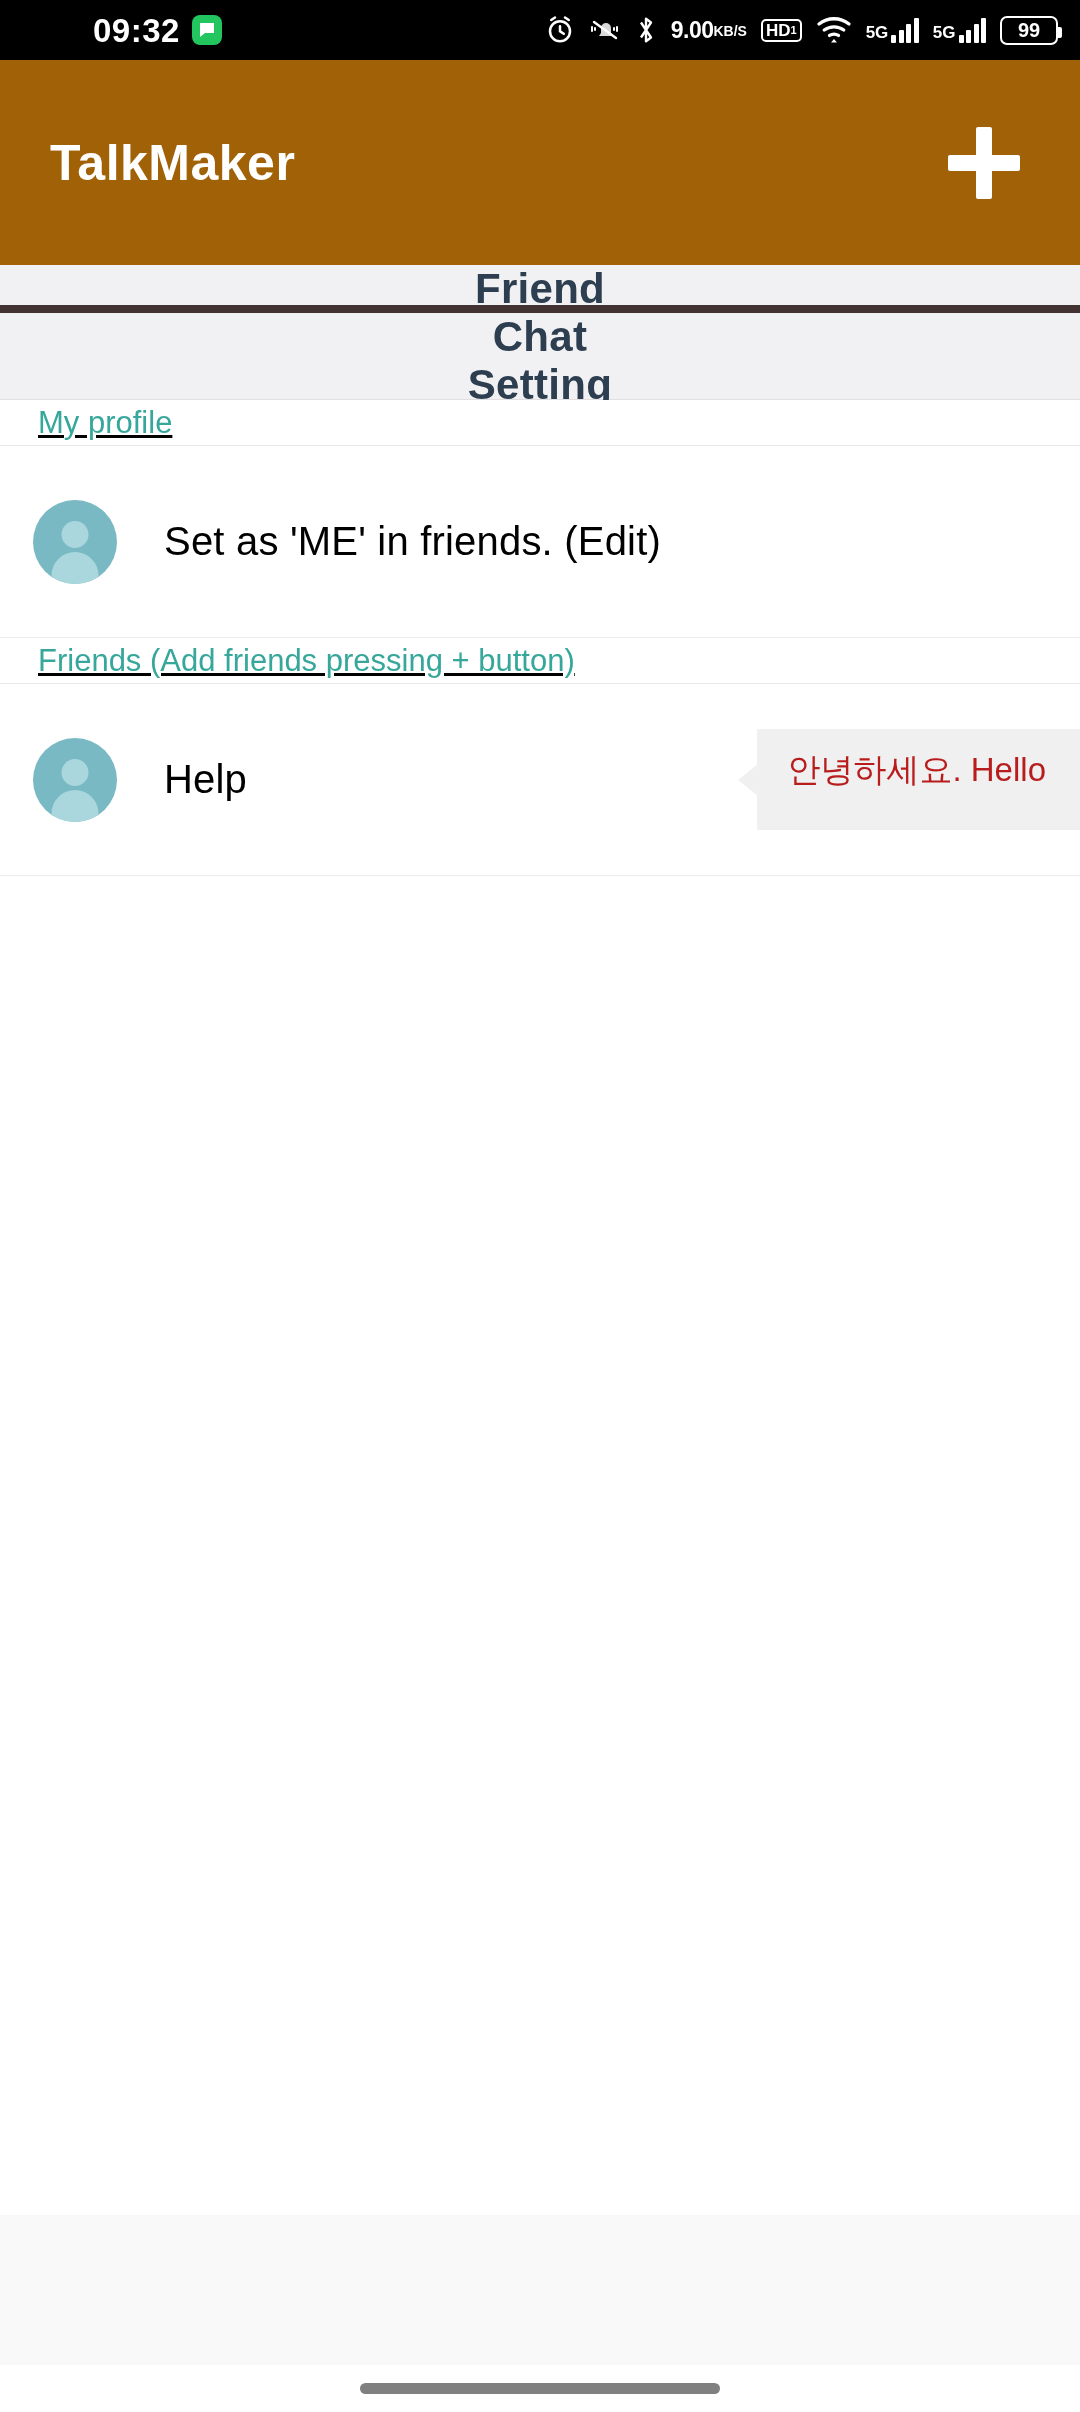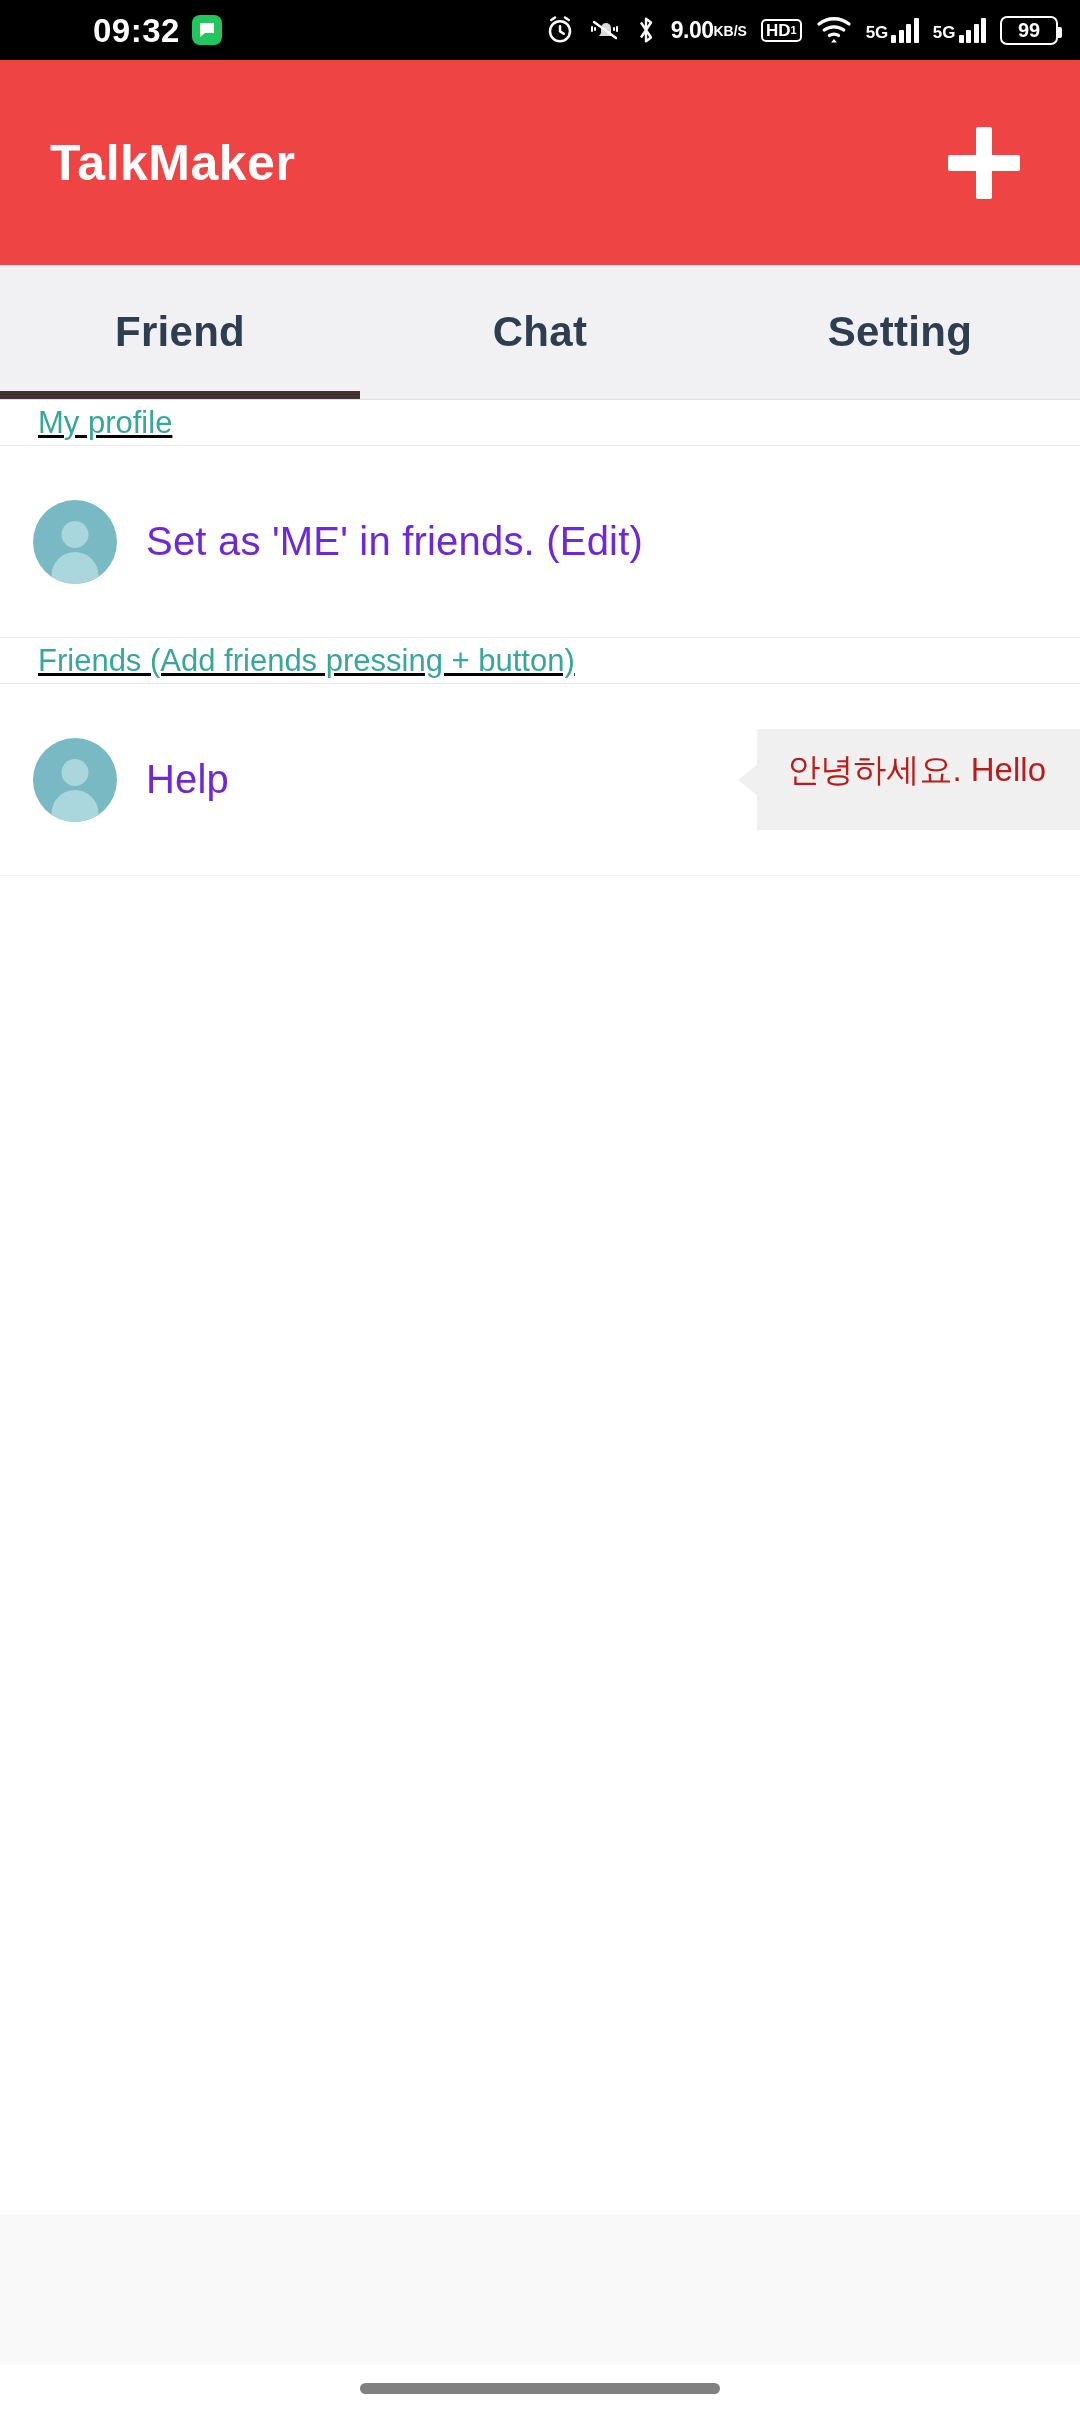--- a/index.html
+++ b/index.html
@@ -55,41 +55,41 @@
   }
   .battery:after {
     content:""; position:absolute; right:-6px; top:9px;
     width:4px; height:11px; background:#ffffff; border-radius:0 2px 2px 0;
   }
   .battery span { font-size:20px; font-weight:bold; line-height:1; }
 
   
   .appbar {
     position:absolute; top:60px; left:0; width:1080px; height:205px;
-    background:#ef4444;
+    background:#a16207;
     display:flex; align-items:center;
   }
   .app-title {
     margin-left:50px; color:#ffffff; font-size:50px;
     font-weight:bold; letter-spacing:0.5px;
   }
   .add-btn {
     margin-left:auto; margin-right:52px;
     width:88px; height:88px; position:relative; cursor:pointer;
   }
   .add-btn:before, .add-btn:after {
     content:""; position:absolute; background:#ffffff; border-radius:2px;
   }
   .add-btn:before { left:50%; top:8px; width:16px; height:72px; transform:translateX(-50%); }
   .add-btn:after  { top:50%; left:8px; height:16px; width:72px; transform:translateY(-50%); }
 
   
   .tabbar {
     position:absolute; top:265px; left:0; width:1080px; height:135px;
-    background:#f1f1f3; display:flex; border-bottom:1px solid #e0e0e2;
+    background:#f1f1f3; display:flex; border-bottom:1px solid #e0e0e2;flex-direction:column;
   }
   .tab {
     flex:1; display:flex; align-items:center; justify-content:center;
     position:relative; cursor:pointer;
   }
   .tab span {
     font-size:42px; font-weight:bold; color:#2d3e50; letter-spacing:0.3px;
   }
   .tab.active:after {
     content:""; position:absolute; left:0; right:0; bottom:0;
@@ -120,21 +120,21 @@
   .avatar .head {
     position:absolute; left:50%; top:21px; transform:translateX(-50%);
     width:27px; height:27px; border-radius:50%; background:#a9d7dd;
   }
   .avatar .body {
     position:absolute; left:50%; top:52px; transform:translateX(-50%);
     width:47px; height:32px; background:#a9d7dd;
     border-radius:24px 24px 0 0;
   }
   .row-name {
-    margin-left:29px; font-size:40px; color:#6d28d9; letter-spacing:0.2px;
+    margin-left:47px; font-size:40px; color:#000000; letter-spacing:0.2px;
   }
 
   .bubble-wrap { margin-left:auto; display:flex; align-items:center; }
   .bubble {
     position:relative; background:#f0f0f0; color:#b91c1c;
     font-size:33px; padding:19px 34px 37px 30px;
     min-width:280px; max-width:420px;
     display:flex; align-items:center;
   }
   .bubble:before {

